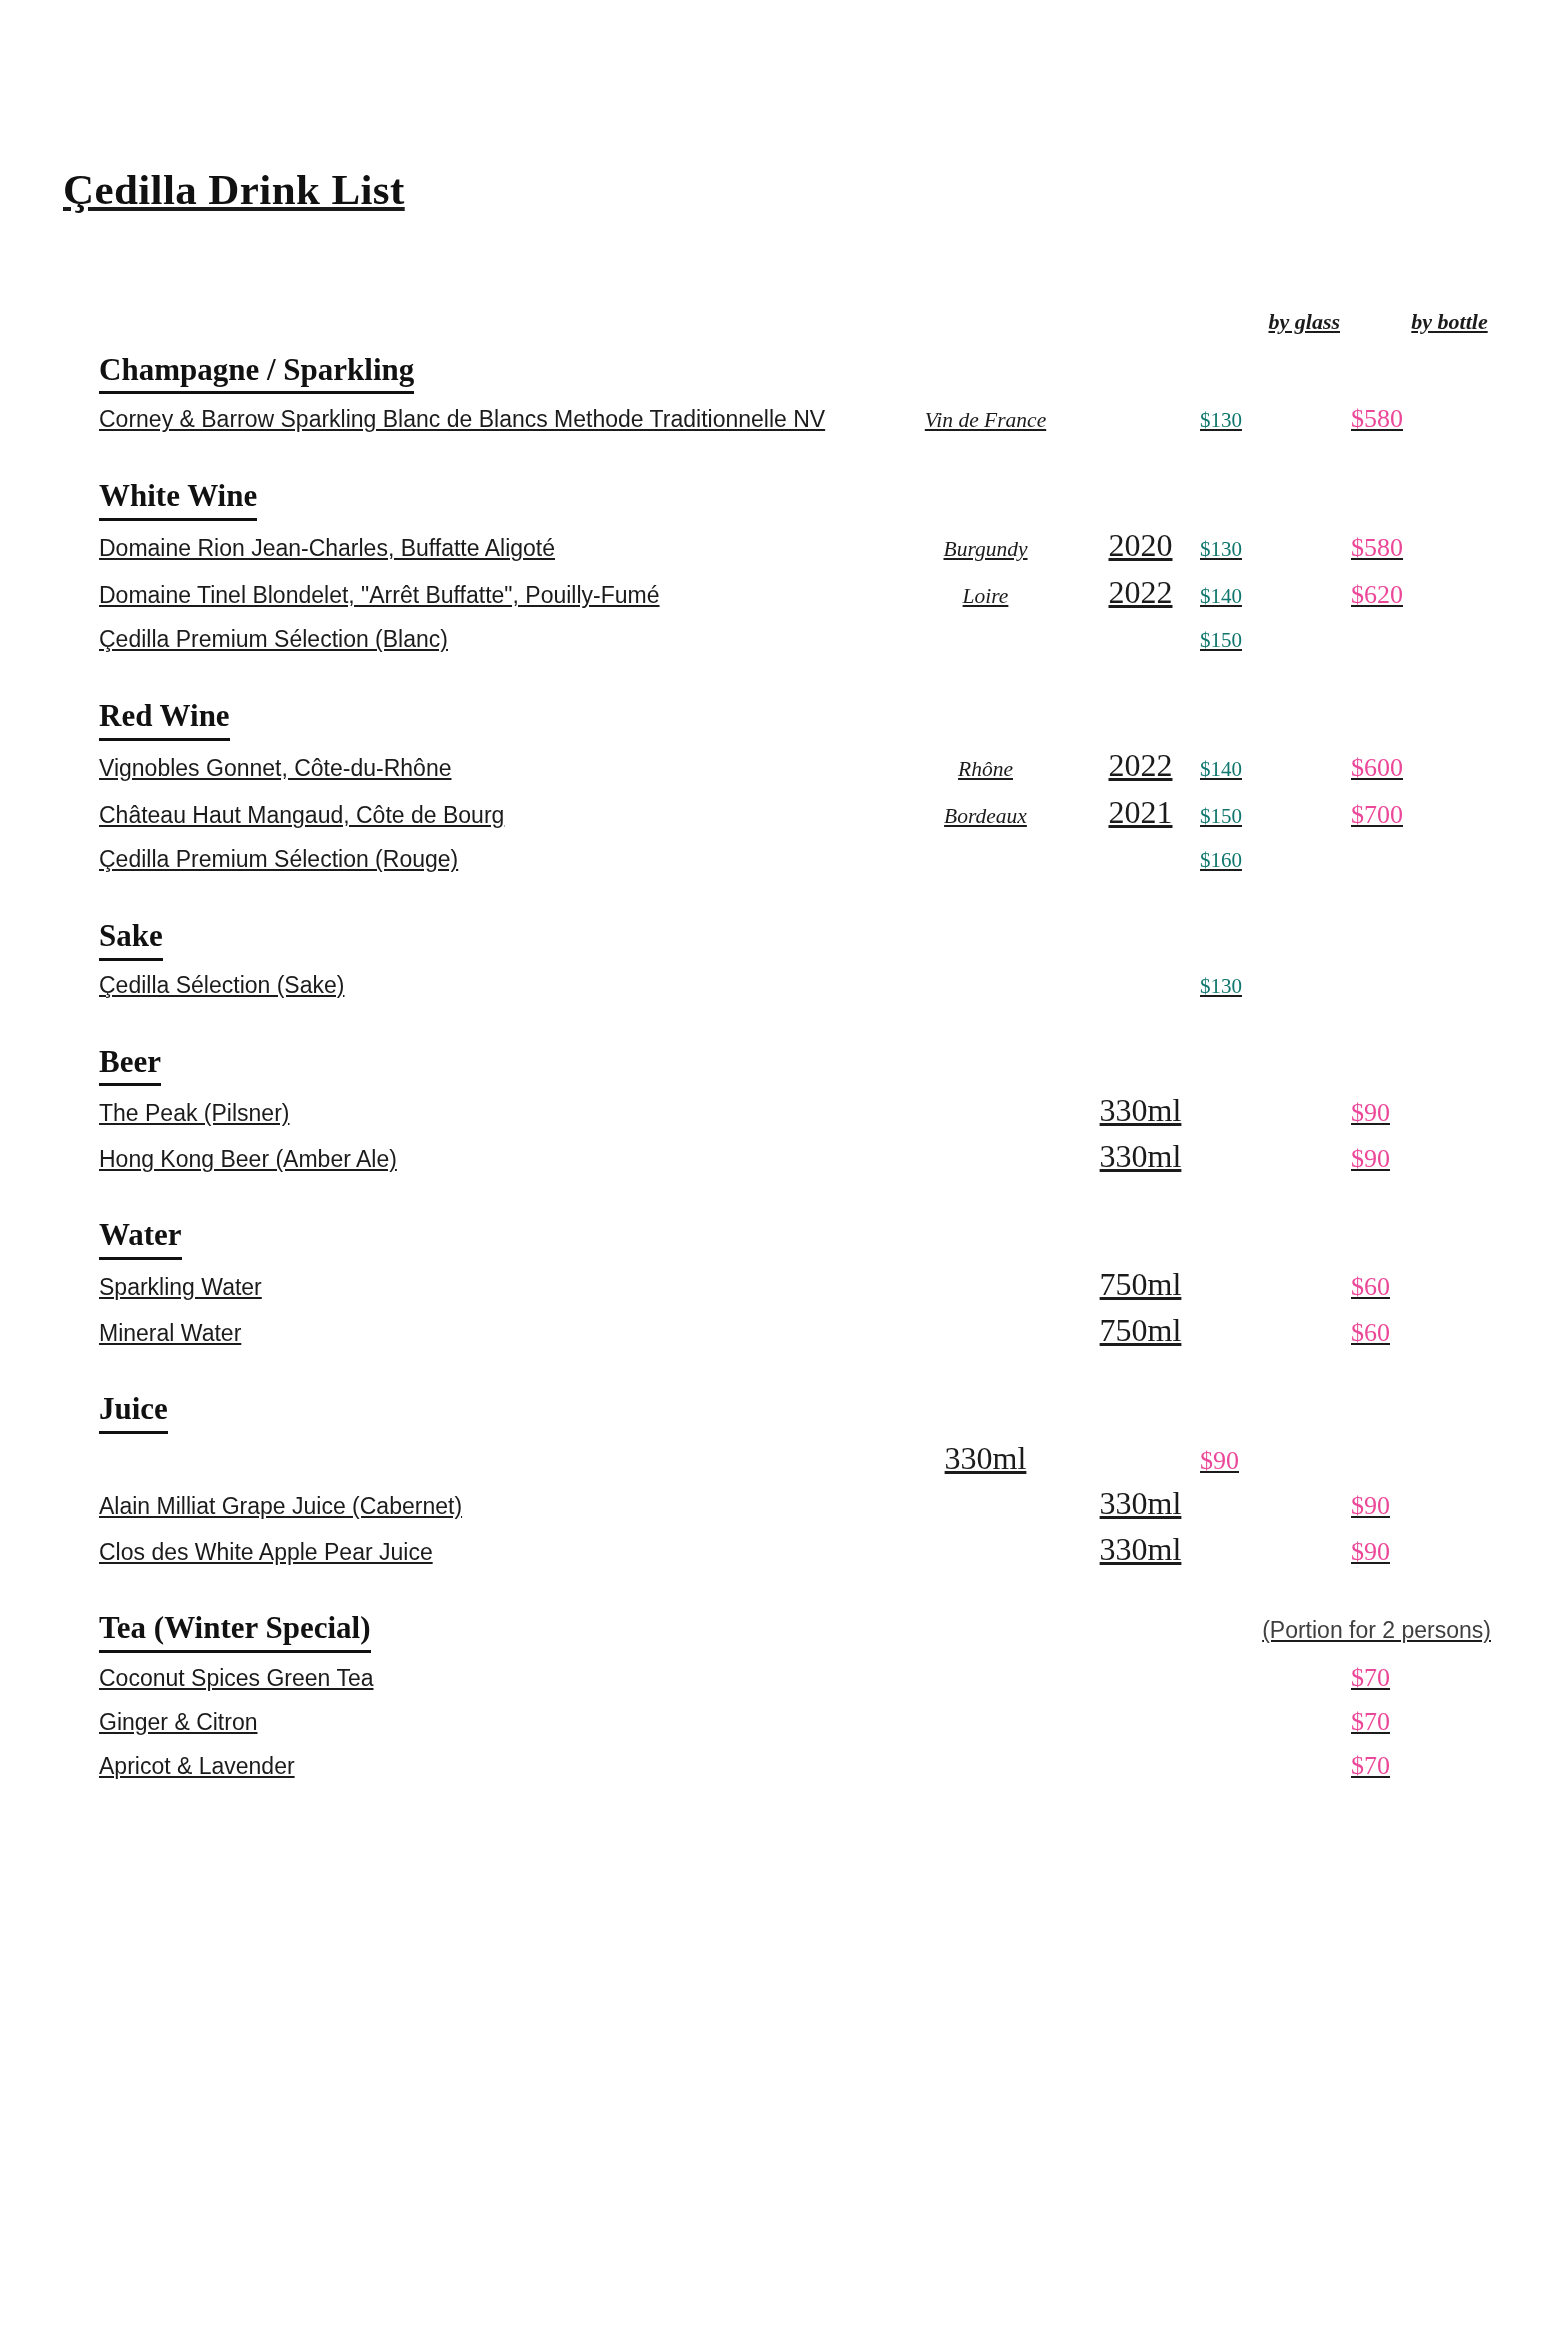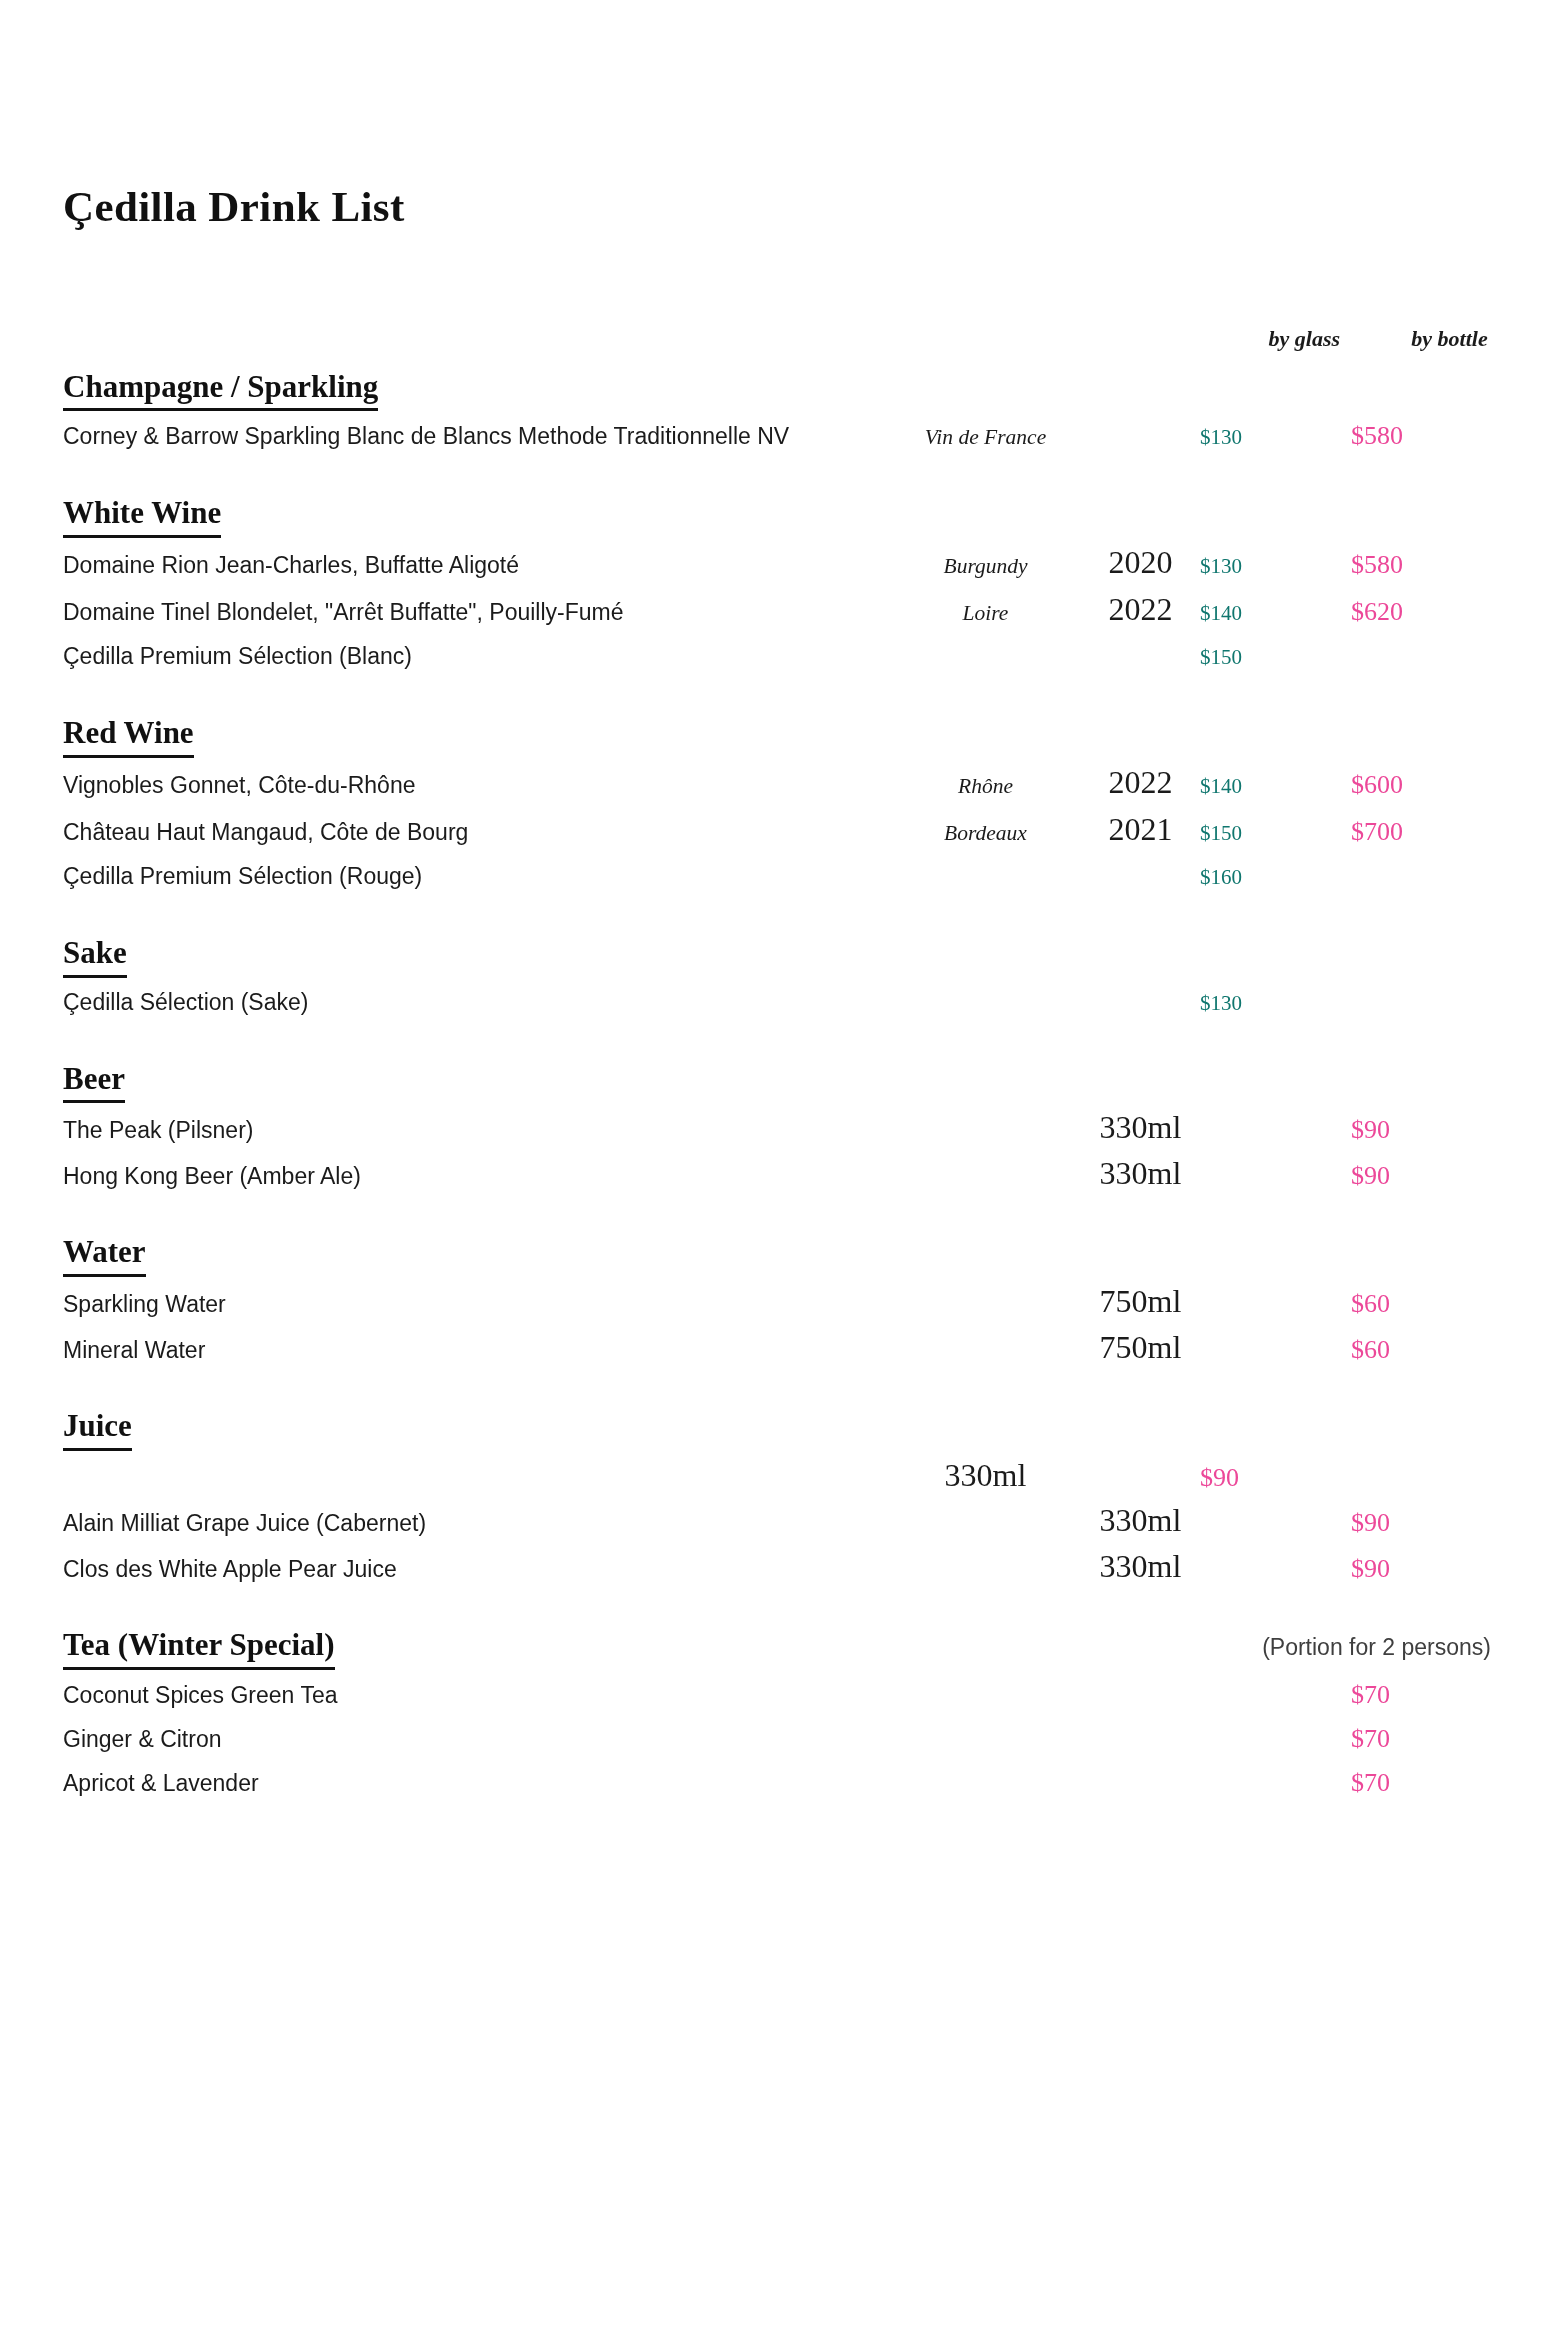--- a/index.html
+++ b/index.html
@@ -9,21 +9,22 @@
   }
   body {
     width: 1562px;
     height: 2342px;
     position: relative;
     color: #1b1b1b;
     font-family: "Liberation Sans", sans-serif;
     overflow: hidden;
   }
   .page {
-    padding: 17px 60px 0 63px;
+    padding: 0 60px 0 63px;
+    text-decoration: underline;
   }
   .title {
     margin: 0;
     padding-top: 163px;
     font-family: "Liberation Serif", serif;
     font-weight: 700;
     font-size: 43px;
     line-height: 53px;
     color: #111111;
     letter-spacing: 0.4px;
@@ -41,21 +42,21 @@
     font-family: "Liberation Serif", serif;
     font-weight: 700;
     font-style: italic;
     font-size: 22px;
     color: #1b1b1b;
     text-align: right;
   }
   .colhead.glass-h { grid-column: 4; padding-right: 11px; }
   .colhead.bottle-h { grid-column: 5; padding-right: 14.3px; }
 
-  .menu-section { margin-top: 40px; }
+  .menu-section { margin-top: 40px; margin-left: 36px; }
   .menu-section.first { margin-top: 15px; }
 
   .section-header {
     line-height: 38px;
     margin-bottom: 8px;
   }
   .heading {
     margin: 0;
     grid-column: 1 / 4;
     font-family: "Liberation Serif", serif;

